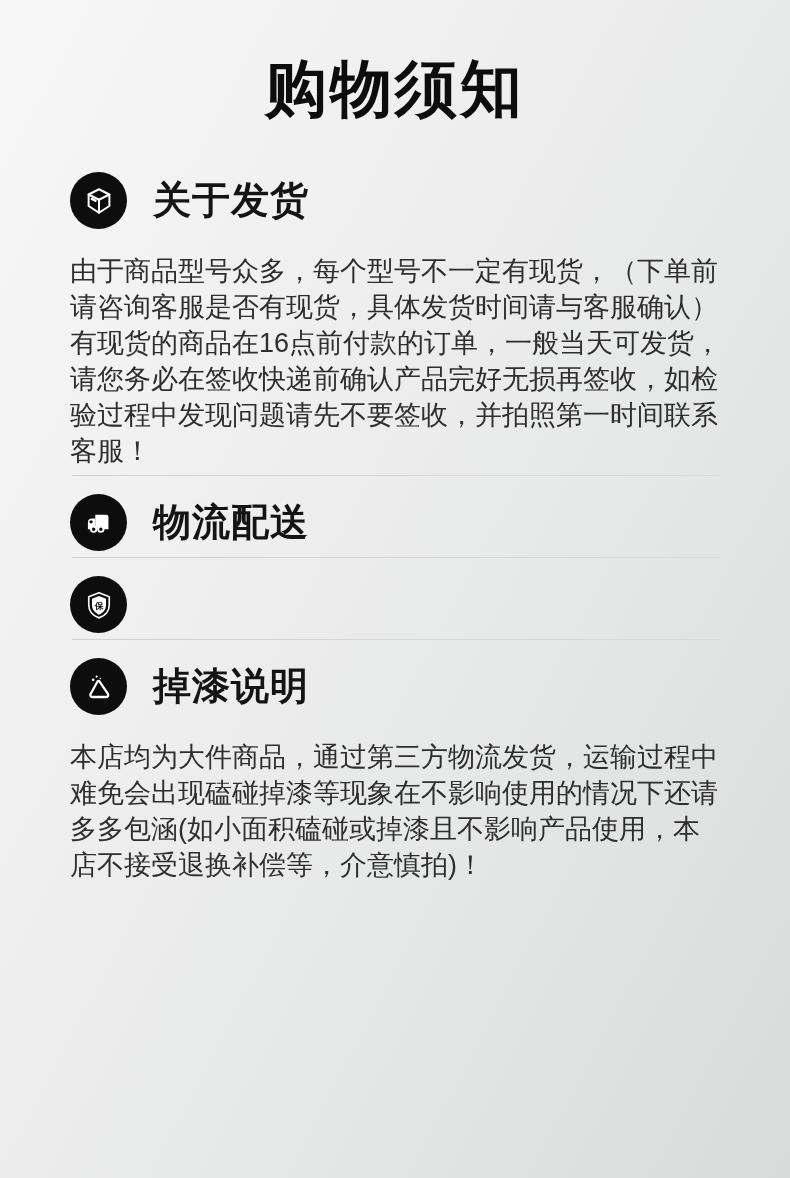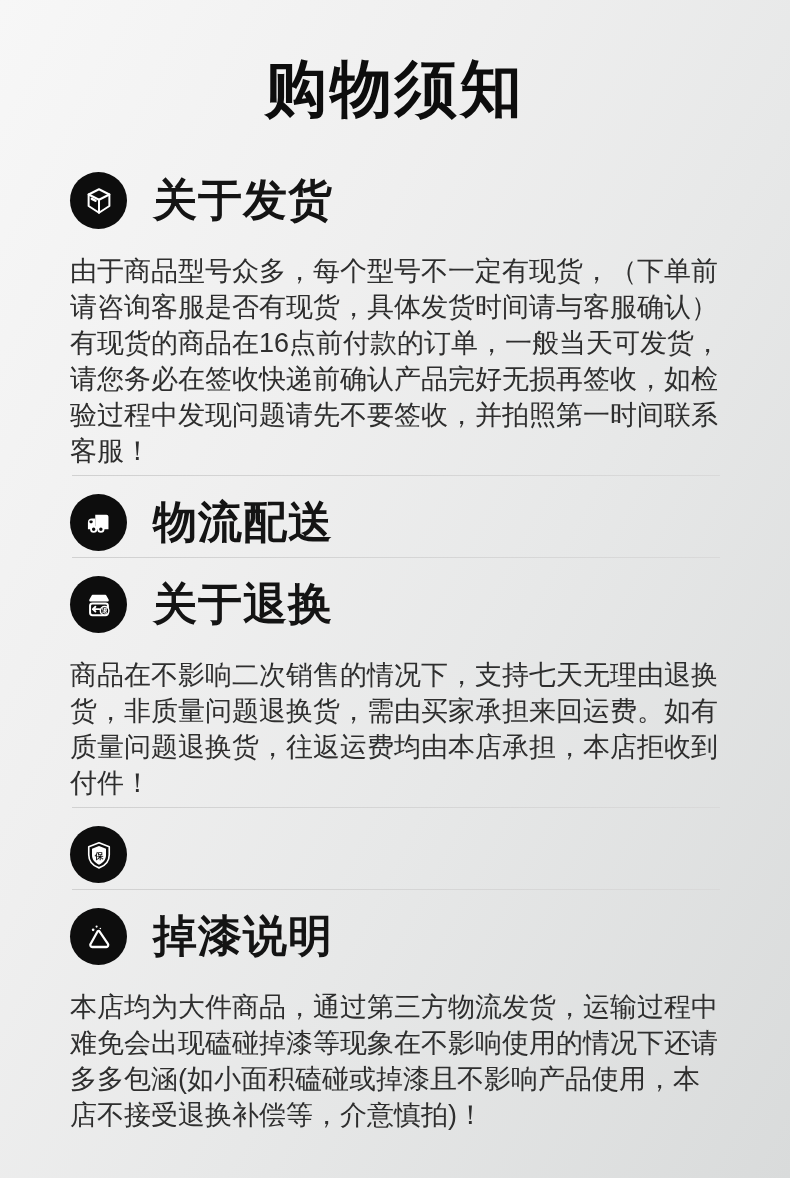--- a/index.html
+++ b/index.html
@@ -36,21 +36,21 @@
     flex:none;
     width:57px;height:57px;
     border-radius:50%;
     background:#0d0d0d;
     display:flex;
     align-items:center;
     justify-content:center;
   }
   .sec-title{
     margin:0 0 0 26px;
-    font-size:44px;
+    font-size:38px;
     font-weight:900;
     letter-spacing:1px;
     color:#141414;
   }
   .sec-body{
     margin:24px 0 0;
     font-size:27px;
     line-height:36px;
     color:#2e2e2e;
     text-align:left;
@@ -95,36 +95,20 @@
           <rect x="4.9" y="10.1" width="2.3" height="2" rx="0.6" fill="#0d0d0d"></rect>
           <circle cx="8" cy="16.7" r="2" fill="#0d0d0d" stroke="#ffffff" stroke-width="1.4"></circle>
           <circle cx="13.4" cy="16.7" r="2" fill="#0d0d0d" stroke="#ffffff" stroke-width="1.4"></circle>
         </svg>
       </div>
       <h2 class="sec-title">物流配送</h2>
     </div>
     <hr class="divider">
   </section>
 
-  <section class="section">
-    <div class="sec-header">
-      <div class="icon-circle">
-        <svg width="32" height="32" viewBox="0 0 24 24">
-          <path d="M7.3 4.4 h9.4 a1 1 0 0 1 0.9 0.6 l1.6 2.9 a1 1 0 0 1 -0.9 1.5 H5.7 a1 1 0 0 1 -0.9 -1.5 l1.6 -2.9 a1 1 0 0 1 0.9 -0.6 z" fill="#ffffff"></path>
-          <rect x="5.3" y="10.8" width="13.4" height="8.8" rx="1.8" fill="none" stroke="#ffffff" stroke-width="1.5"></rect>
-          <path d="M7.4 15.1 h4.8 M9.3 13.3 L7.4 15.1 L9.3 16.9" fill="none" stroke="#ffffff" stroke-width="1.4" stroke-linecap="round" stroke-linejoin="round"></path>
-          <circle cx="16.2" cy="16.3" r="3.2" fill="#0d0d0d" stroke="#ffffff" stroke-width="1.1"></circle>
-          <text x="16.2" y="17.9" font-size="4.4" fill="#ffffff" text-anchor="middle" font-weight="bold">退</text>
-        </svg>
-      </div>
-      <h2 class="sec-title">关于退换</h2>
-    </div>
-    <p class="sec-body">商品在不影响二次销售的情况下，支持七天无理由退换货，非质量问题退换货，需由买家承担来回运费。如有质量问题退换货，往返运费均由本店承担，本店拒收到付件！</p>
-    <hr class="divider">
-  </section>
 
   <section class="section">
     <div class="sec-header">
       <div class="icon-circle">
         <svg width="30" height="30" viewBox="0 0 24 24">
           <path d="M12 2.2 L20.2 5.4 V11.8 C20.2 16.9 16.8 20.7 12 22.3 C7.2 20.7 3.8 16.9 3.8 11.8 V5.4 Z" fill="none" stroke="#ffffff" stroke-width="1.3" stroke-linejoin="round"></path>
           <path d="M12 4.8 L17.6 7 V12 C17.6 15.7 15.2 18.4 12 19.7 C8.8 18.4 6.4 15.7 6.4 12 V7 Z" fill="#ffffff"></path>
           <text x="12" y="14.9" font-size="7" fill="#0d0d0d" text-anchor="middle" font-weight="bold">保</text>
         </svg>
       </div>

